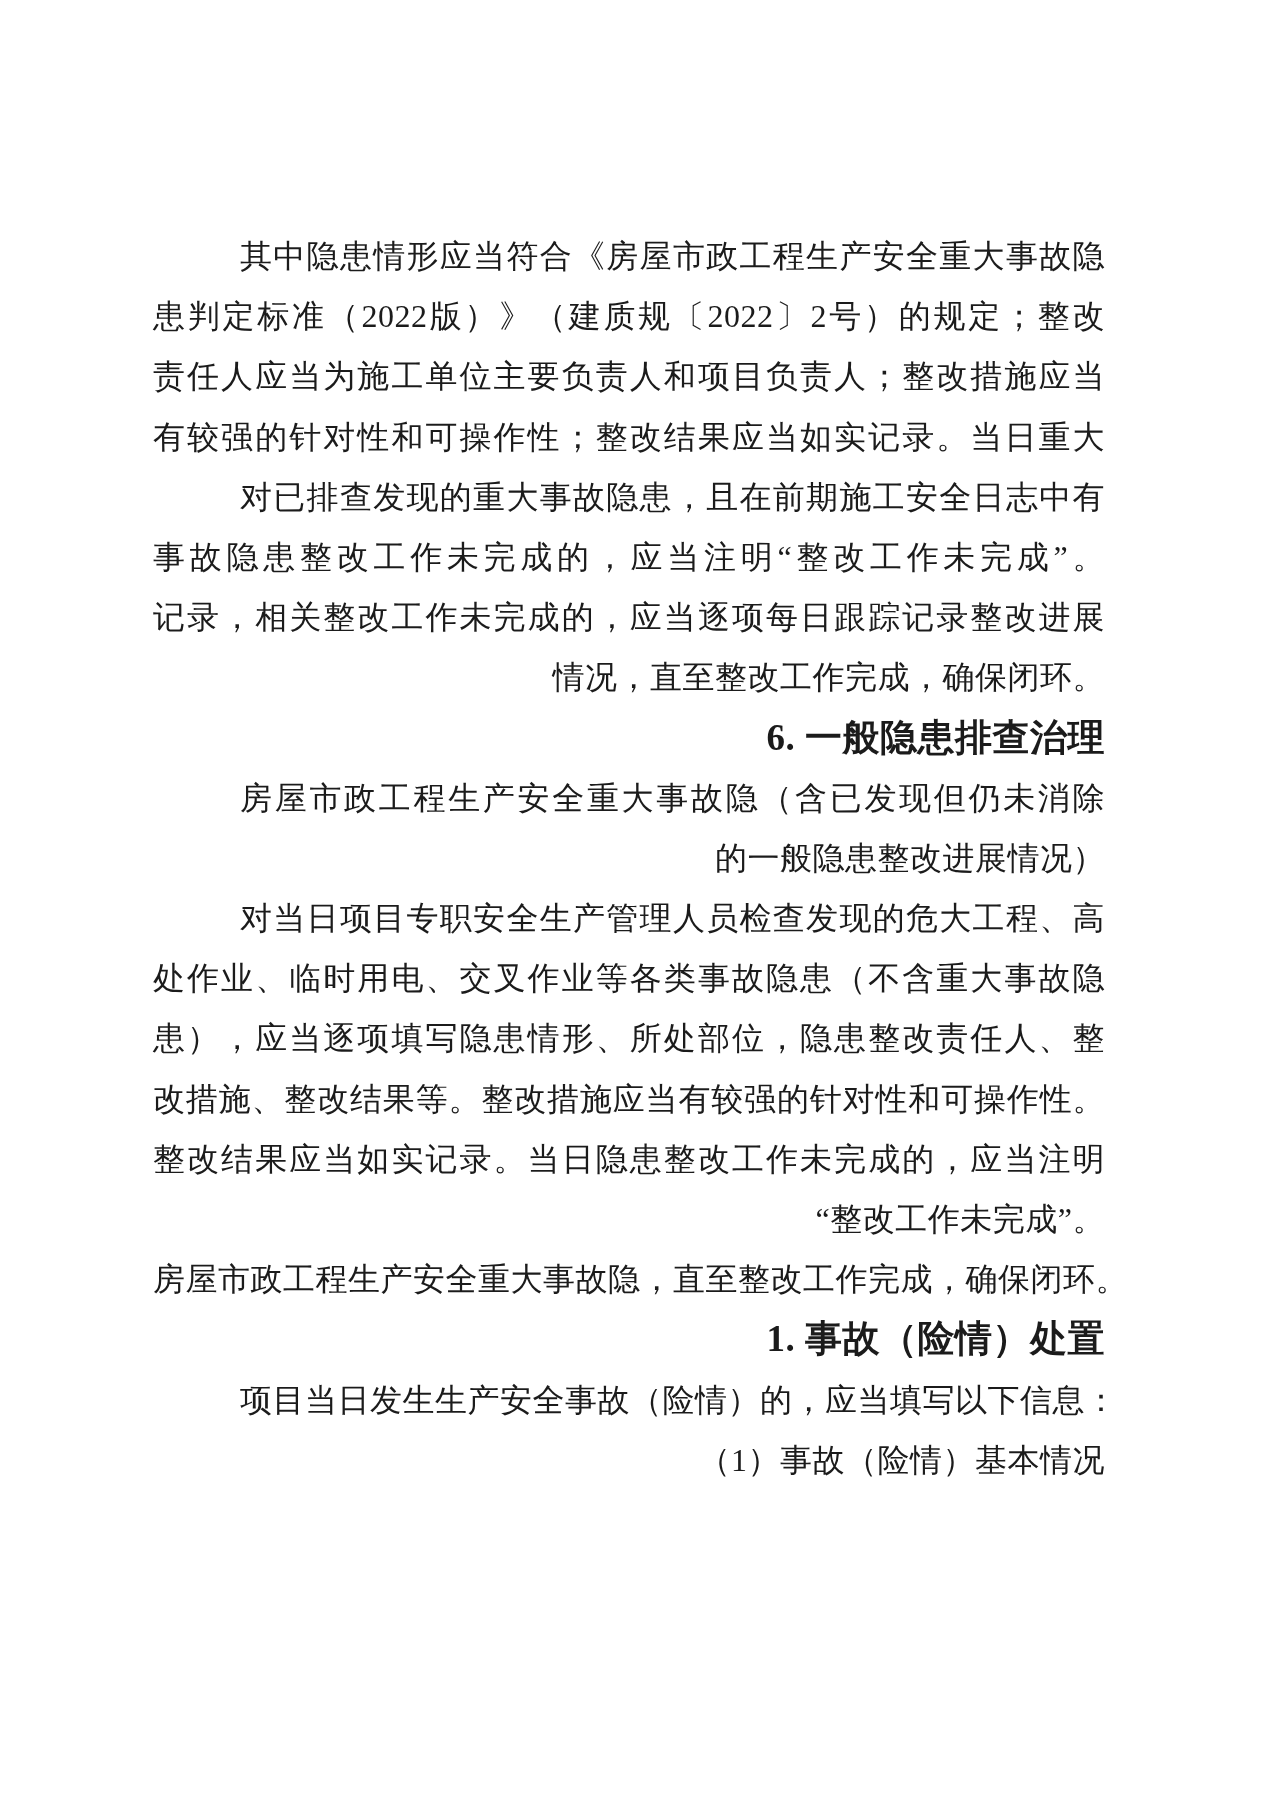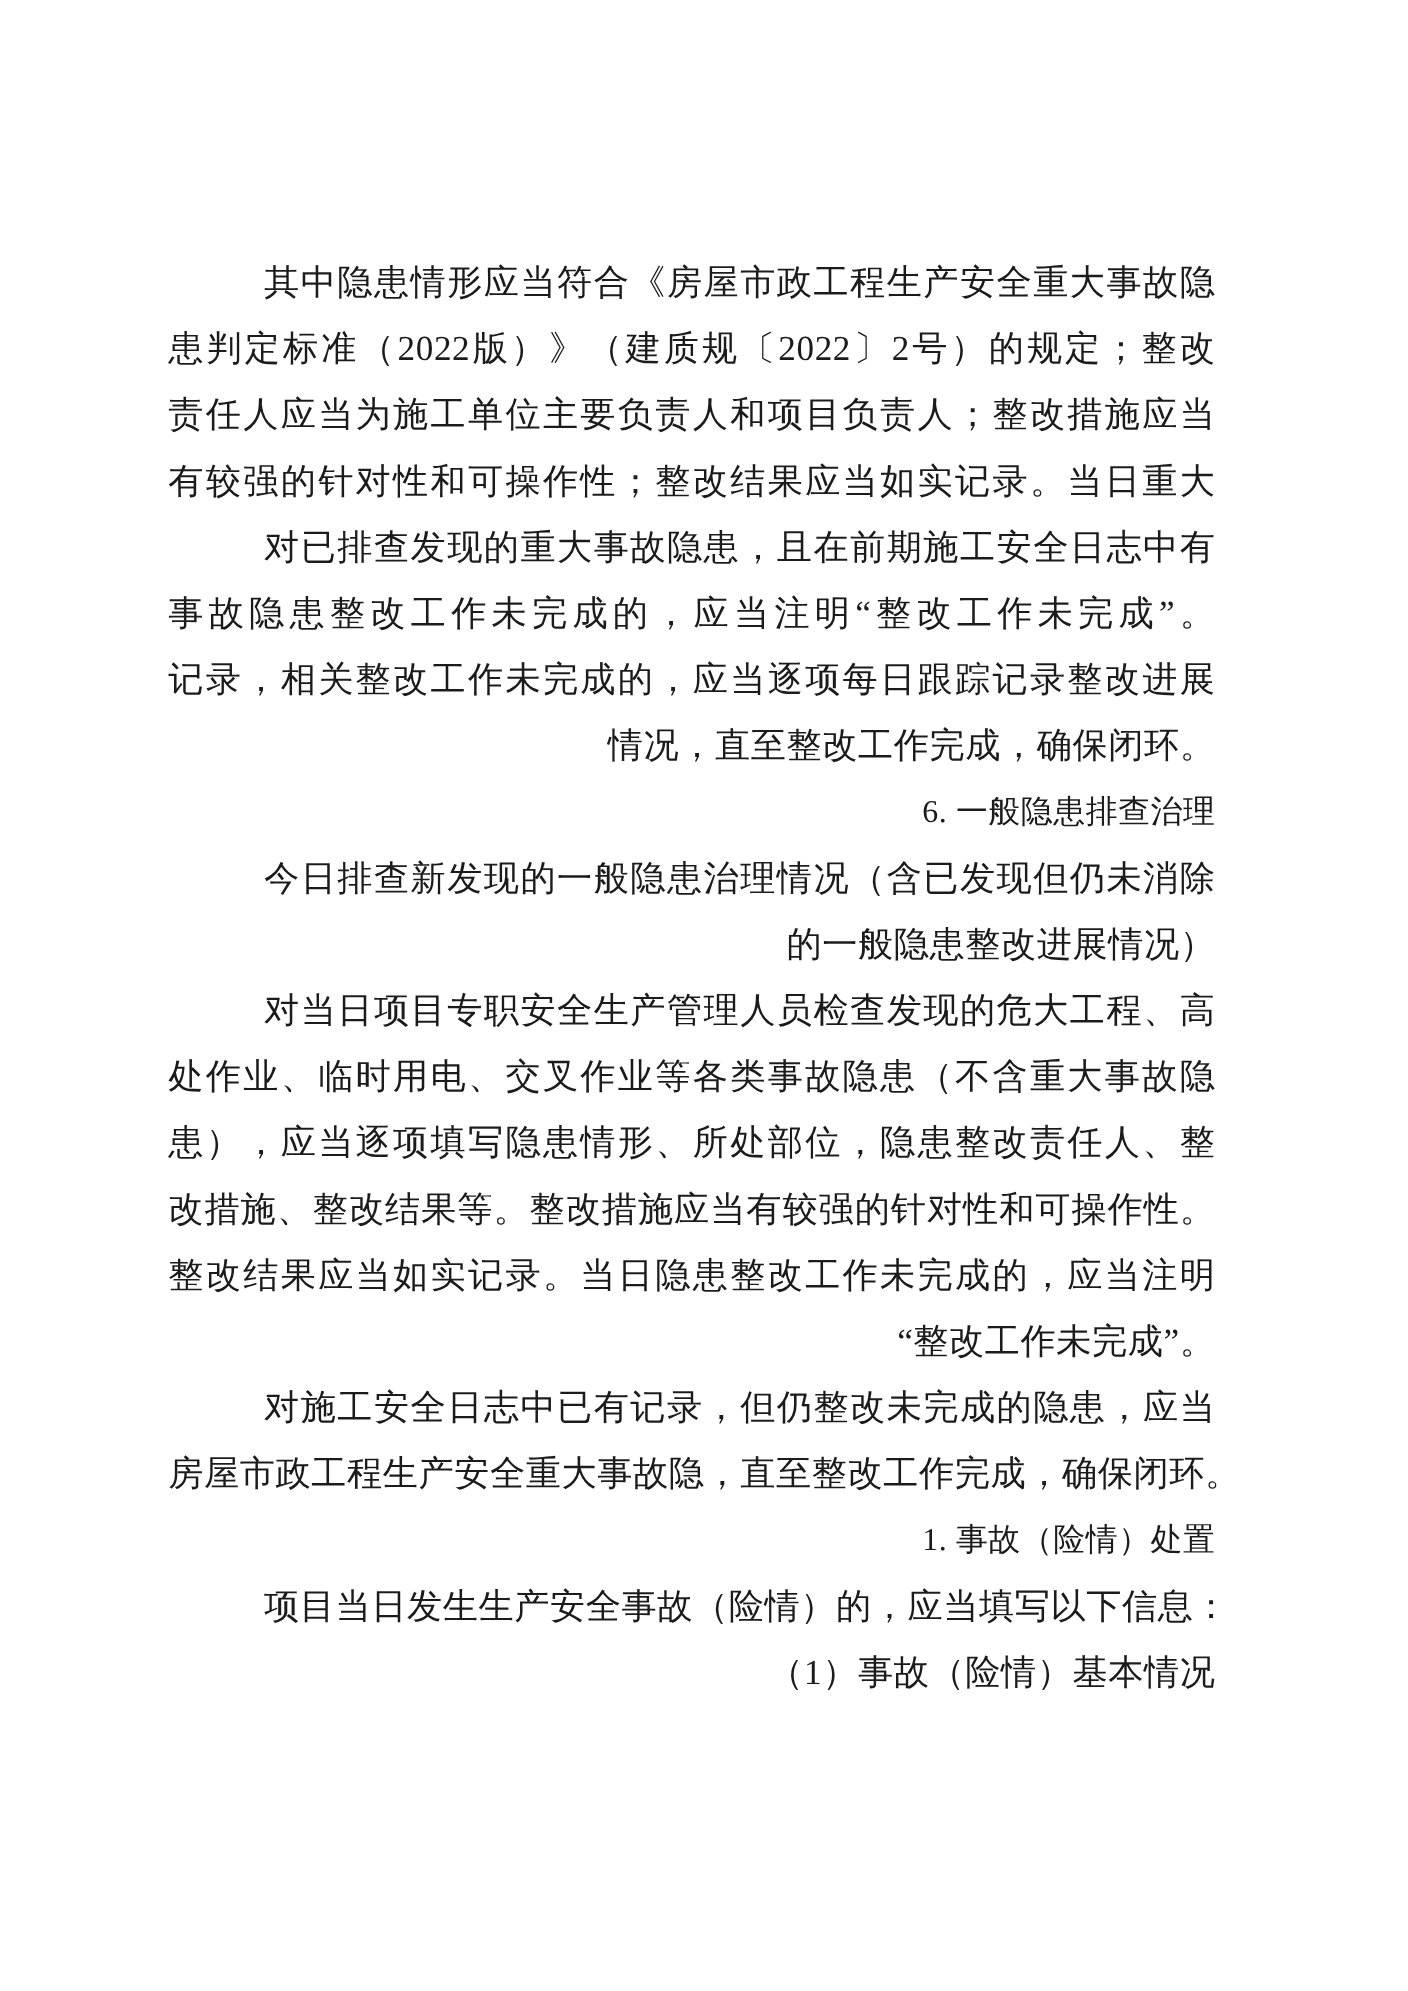--- a/index.html
+++ b/index.html
@@ -32,22 +32,22 @@
   }
   .line.indent {
     padding-left: 87px;
   }
   .line.justify {
     text-align: justify;
     text-align-last: justify;
     white-space: nowrap;
   }
   .line.heading {
-    font-weight: normal;
-    font-size: 29px;
+    font-weight: bold;
+    font-size: 37px;
   }
   .page-footer {
     position: absolute;
     left: 170px;
     top: 1593px;
     font-size: 22px;
     letter-spacing: 2px;
     color: #222222;
   }
 </style>
@@ -58,29 +58,28 @@
   <main class="text-block">
       <div class="line indent justify">其中隐患情形应当符合《房屋市政工程生产安全重大事故隐</div>
       <div class="line justify">患判定标准（2022版）》（建质规〔2022〕2号）的规定；整改</div>
       <div class="line justify">责任人应当为施工单位主要负责人和项目负责人；整改措施应当</div>
       <div class="line justify">有较强的针对性和可操作性；整改结果应当如实记录。当日重大</div>
       <div class="line indent justify">对已排查发现的重大事故隐患，且在前期施工安全日志中有</div>
       <div class="line justify">事故隐患整改工作未完成的，应当注明“整改工作未完成”。</div>
       <div class="line justify">记录，相关整改工作未完成的，应当逐项每日跟踪记录整改进展</div>
       <div class="line">情况，直至整改工作完成，确保闭环。</div>
       <div class="line indent heading">6. 一般隐患排查治理</div>
-      <div class="line indent justify">今日排查新发现的一般隐患治理情况（含已发现但仍未消除</div>
+      <div class="line indent justify">房屋市政工程生产安全重大事故隐（含已发现但仍未消除</div>
       <div class="line">的一般隐患整改进展情况）</div>
       <div class="line indent justify">对当日项目专职安全生产管理人员检查发现的危大工程、高</div>
       <div class="line justify">处作业、临时用电、交叉作业等各类事故隐患（不含重大事故隐</div>
       <div class="line justify">患），应当逐项填写隐患情形、所处部位，隐患整改责任人、整</div>
       <div class="line justify">改措施、整改结果等。整改措施应当有较强的针对性和可操作性。</div>
       <div class="line justify">整改结果应当如实记录。当日隐患整改工作未完成的，应当注明</div>
       <div class="line">“整改工作未完成”。</div>
-      <div class="line indent justify">对施工安全日志中已有记录，但仍整改未完成的隐患，应当</div>
       <div class="line justify">房屋市政工程生产安全重大事故隐，直至整改工作完成，确保闭环。</div>
       <div class="line indent heading">1. 事故（险情）处置</div>
       <div class="line indent justify">项目当日发生生产安全事故（险情）的，应当填写以下信息：</div>
       <div class="line indent">（1）事故（险情）基本情况</div>
     </main>
   <footer class="page-footer">
     <span>— 32 —</span>
   </footer>
 </div>
 

